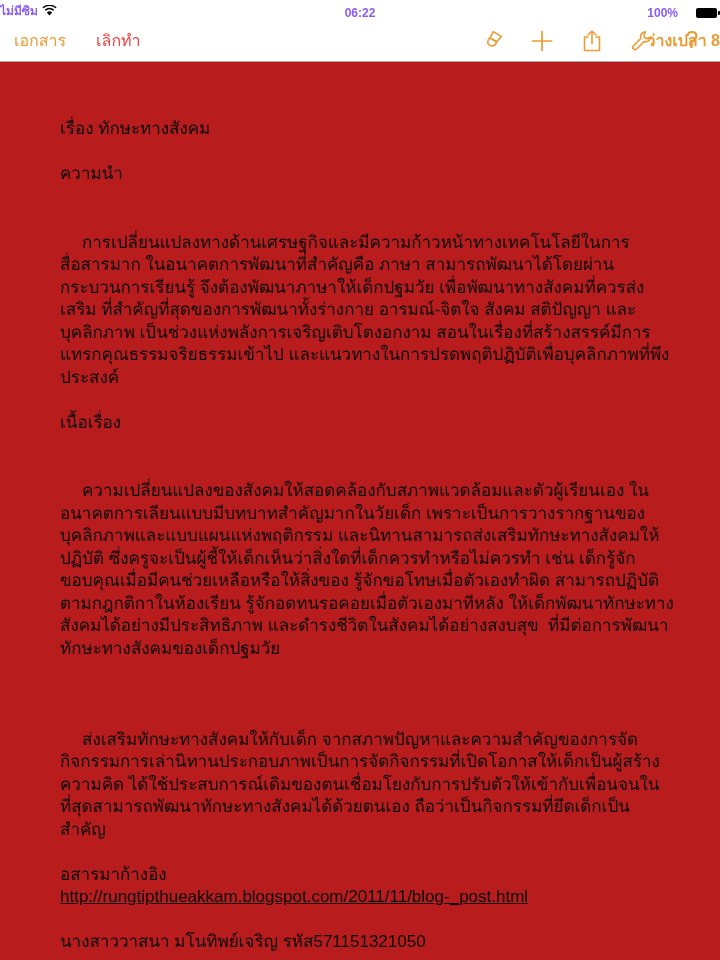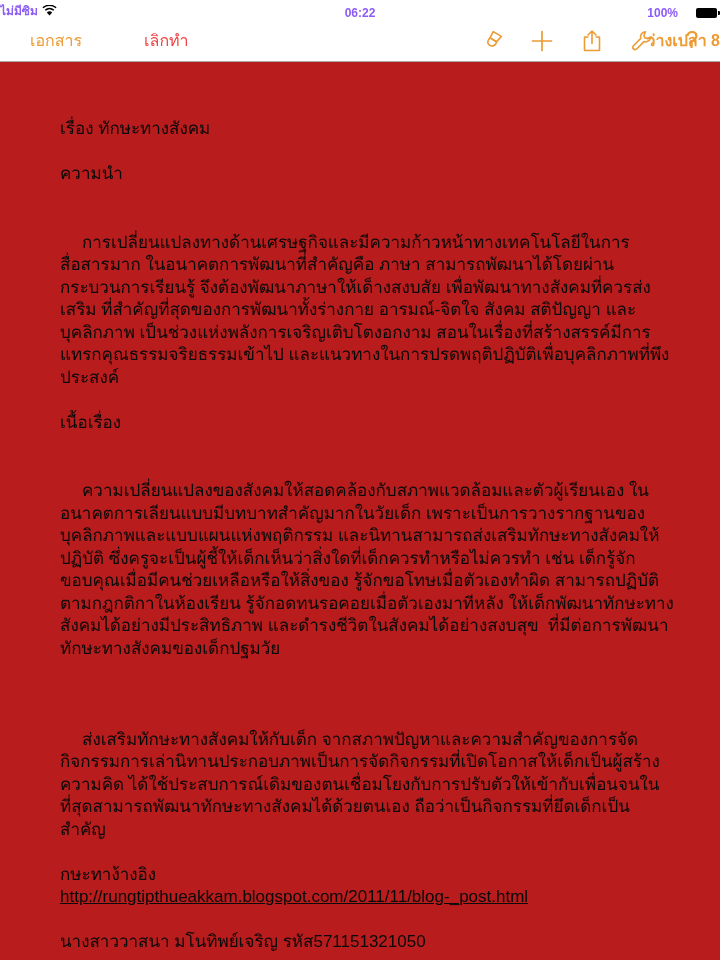--- a/index.html
+++ b/index.html
@@ -40,21 +40,21 @@
   .toolbar{
     height:41px;
     display:flex;align-items:center;
     padding:0 14px;
     border-bottom:1px solid #a8a8a8;
     position:relative;
     background:#fff;
   }
   .tb-left{display:flex;align-items:center;gap:30px;z-index:2;}
   .tb-btn{
-    background:none;border:none;padding:0;margin:16px;
+    background:none;border:none;padding:0;margin:0;
     font-family:"Liberation Sans", sans-serif;
     font-size:16px;color:var(--accent,#ed9b33);cursor:pointer;
   }
   .tb-btn.disabled{color:#ef4444;}
   .tb-title{
     position:absolute;left:0;right:0;text-align:right;
     font-size:16px;font-weight:700;color:var(--accent,#ed9b33);
     pointer-events:none;z-index:1;margin-left:32px;
   }
   .tb-right{display:flex;align-items:center;gap:22px;margin-left:auto;z-index:2;}
@@ -153,21 +153,21 @@
     </div>
   </div>
 
   <div class="document">
     <div>
         <div class="doc-line">เรื่อง ทักษะทางสังคม</div>
         <div class="doc-line"></div>
         <div class="doc-line">ความนำ</div>
         <div class="doc-line indent">การเปลี่ยนแปลงทางด้านเศรษฐกิจและมีความก้าวหน้าทางเทคโนโลยีในการ</div>
         <div class="doc-line">สื่อสารมาก ในอนาคตการพัฒนาที่สำคัญคือ ภาษา สามารถพัฒนาได้โดยผ่าน</div>
-        <div class="doc-line">กระบวนการเรียนรู้ จึงต้องพัฒนาภาษาให้เด็างสงบสัย เพื่อพัฒนาทางสังคมที่ควรส่ง</div>
+        <div class="doc-line">กระบวนการเรียนรู้ จึงต้องพัฒนาภาษาให้เด็กปฐมวัย เพื่อพัฒนาทางสังคมที่ควรส่ง</div>
         <div class="doc-line">เสริม ที่สำคัญที่สุดของการพัฒนาทั้งร่างกาย อารมณ์-จิตใจ สังคม สติปัญญา และ</div>
         <div class="doc-line">บุคลิกภาพ เป็นช่วงแห่งพลังการเจริญเติบโตงอกงาม สอนในเรื่องที่สร้างสรรค์มีการ</div>
         <div class="doc-line">แทรกคุณธรรมจริยธรรมเข้าไป และแนวทางในการปรดพฤติปฏิบัติเพื่อบุคลิกภาพที่พึง</div>
         <div class="doc-line">ประสงค์</div>
         <div class="doc-line"></div>
         <div class="doc-line">เนื้อเรื่อง</div>
         <div class="doc-line indent">ความเปลี่ยนแปลงของสังคมให้สอดคล้องกับสภาพแวดล้อมและตัวผู้เรียนเอง ใน</div>
         <div class="doc-line">อนาคตการเลียนแบบมีบทบาทสำคัญมากในวัยเด็ก เพราะเป็นการวางรากฐานของ</div>
         <div class="doc-line">บุคลิกภาพและแบบแผนแห่งพฤติกรรม และนิทานสามารถส่งเสริมทักษะทางสังคมให้</div>
         <div class="doc-line">ปฏิบัติ ซึ่งครูจะเป็นผู้ชี้ให้เด็กเห็นว่าสิ่งใดที่เด็กควรทำหรือไม่ควรทำ เช่น เด็กรู้จัก</div>
@@ -175,20 +175,20 @@
         <div class="doc-line">ตามกฎกติกาในห้องเรียน รู้จักอดทนรอคอยเมื่อตัวเองมาทีหลัง ให้เด็กพัฒนาทักษะทาง</div>
         <div class="doc-line">สังคมได้อย่างมีประสิทธิภาพ และดำรงชีวิตในสังคมได้อย่างสงบสุข  ที่มีต่อการพัฒนา</div>
         <div class="doc-line">ทักษะทางสังคมของเด็กปฐมวัย</div>
         <div class="doc-line"></div>
         <div class="doc-line indent">ส่งเสริมทักษะทางสังคมให้กับเด็ก จากสภาพปัญหาและความสำคัญของการจัด</div>
         <div class="doc-line">กิจกรรมการเล่านิทานประกอบภาพเป็นการจัดกิจกรรมที่เปิดโอกาสให้เด็กเป็นผู้สร้าง</div>
         <div class="doc-line">ความคิด ได้ใช้ประสบการณ์เดิมของตนเชื่อมโยงกับการปรับตัวให้เข้ากับเพื่อนจนใน</div>
         <div class="doc-line">ที่สุดสามารถพัฒนาทักษะทางสังคมได้ด้วยตนเอง ถือว่าเป็นกิจกรรมที่ยึดเด็กเป็น</div>
         <div class="doc-line">สำคัญ</div>
         <div class="doc-line"></div>
-        <div class="doc-line">กษะทาง้างอิง</div>
+        <div class="doc-line">อสารมาก้างอิง</div>
         <div class="doc-line link">http://rungtipthueakkam.blogspot.com/2011/11/blog-_post.html</div>
         <div class="doc-line"></div>
         <div class="doc-line">นางสาววาสนา มโนทิพย์เจริญ รหัส571151321050</div>
       </div>
   </div>
 
 </div>
 
 </body></html>

